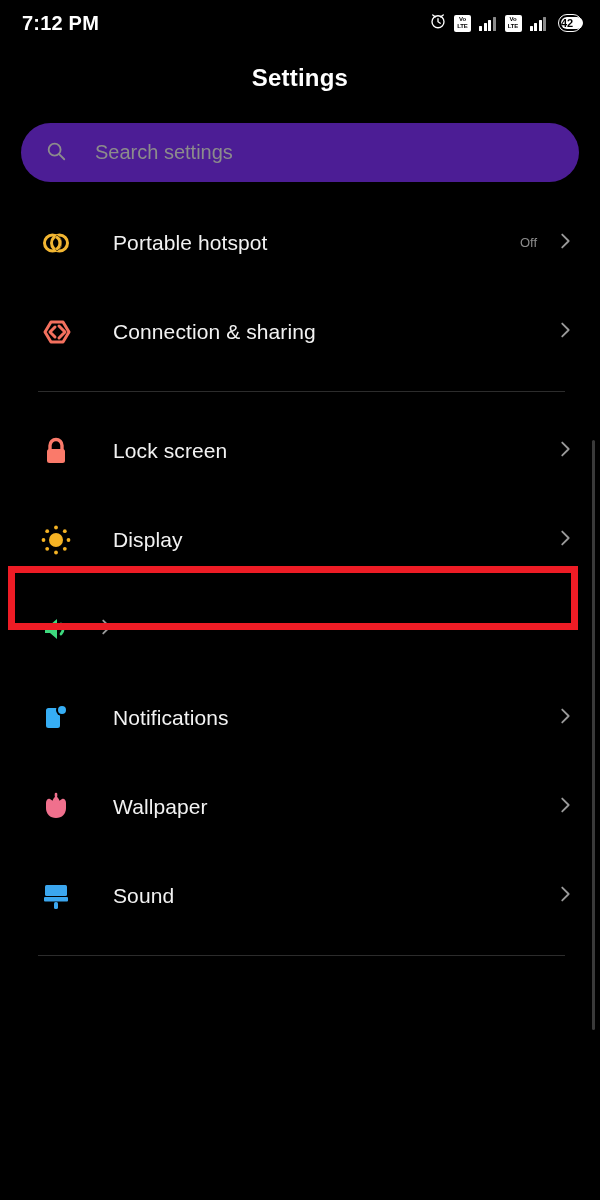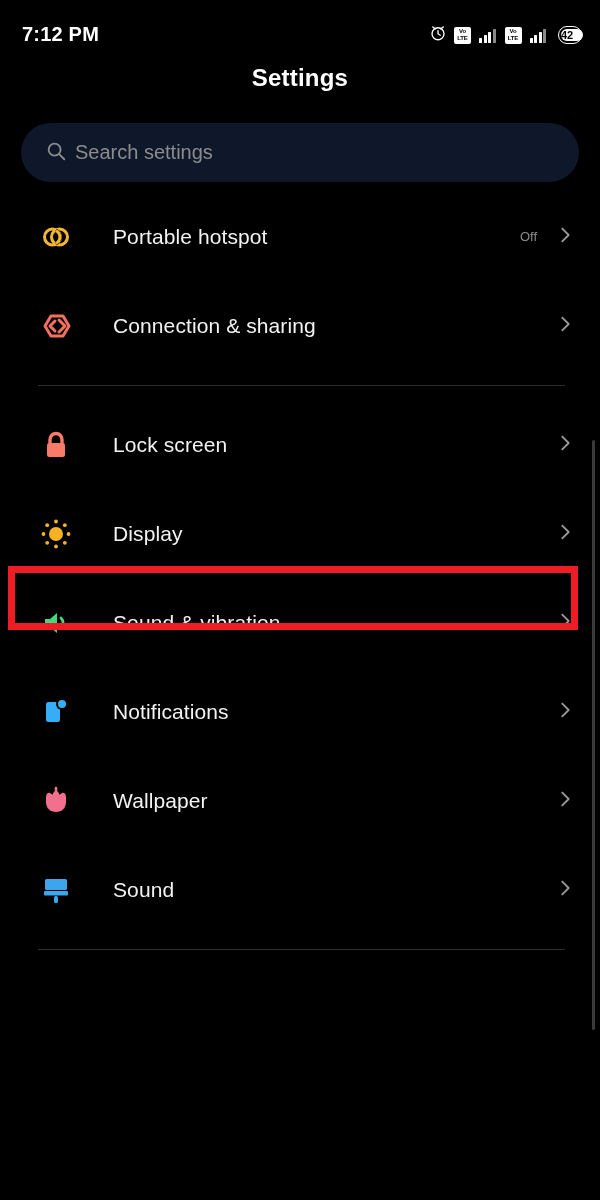--- a/index.html
+++ b/index.html
@@ -14,21 +14,21 @@
   body {
     font-family: "Liberation Sans", sans-serif;
     color: #ffffff;
     position: relative;
   }
 
   
   .status-bar {
     height: 46px;
     display: flex;
-    align-items: flex-end;
+    align-items: center;
     justify-content: space-between;
     padding: 0 18px 0 22px;
   }
   .status-time {
     font-size: 20px;
     font-weight: bold;
     letter-spacing: 0.2px;
     color: #ffffff;
   }
   .status-icons {
@@ -103,34 +103,34 @@
     font-size: 24px;
     font-weight: bold;
     padding-top: 18px;
     letter-spacing: 0.2px;
   }
 
   
   .search-wrap { padding: 31px 21px 0 21px; }
   .search-bar {
     height: 59px;
-    background: #0f172a;
+    background: #4c1d95;
     border-radius: 30px;
     display: flex;
     align-items: center;
     padding: 0 24px;
-    gap: 8px;
+    gap: 28px;
   }
   .search-placeholder {
     font-size: 20px;
     color: #8c8c8c;
   }
 
   
-  .list { padding-top: 10px; }
+  .list { padding-top: 16px; }
   .row {
     height: 89px;
     display: flex;
     align-items: center;
     padding: 0 24px 0 34px;
     position: relative;
   }
   .row-icon {
     width: 44px;
     min-width: 44px;
@@ -317,21 +317,20 @@
     </span>
   </div>
 
   <div class="row">
     <span class="row-icon">
       <svg width="34" height="34" viewBox="0 0 34 34">
         <path d="M6 13 L11 13 L18 7 L18 27 L11 21 L6 21 Z" fill="#3ED97E"></path>
         <path d="M22 12 A7 7 0 0 1 22 22" fill="none" stroke="#3ED97E" stroke-width="2.8" stroke-linecap="round"></path>
       </svg>
     </span>
-    <span class="row-label">Sound &amp; vibration</span>
     <span class="row-value"></span>
     <span class="chevron">
       <svg width="22" height="22" viewBox="0 0 24 24">
           <path d="M9 5 L16 12 L9 19" fill="none" stroke="#9a9a9a" stroke-width="2" stroke-linecap="round" stroke-linejoin="round"></path>
         </svg>
     </span>
   </div>
 
   <div class="row">
     <span class="row-icon">

